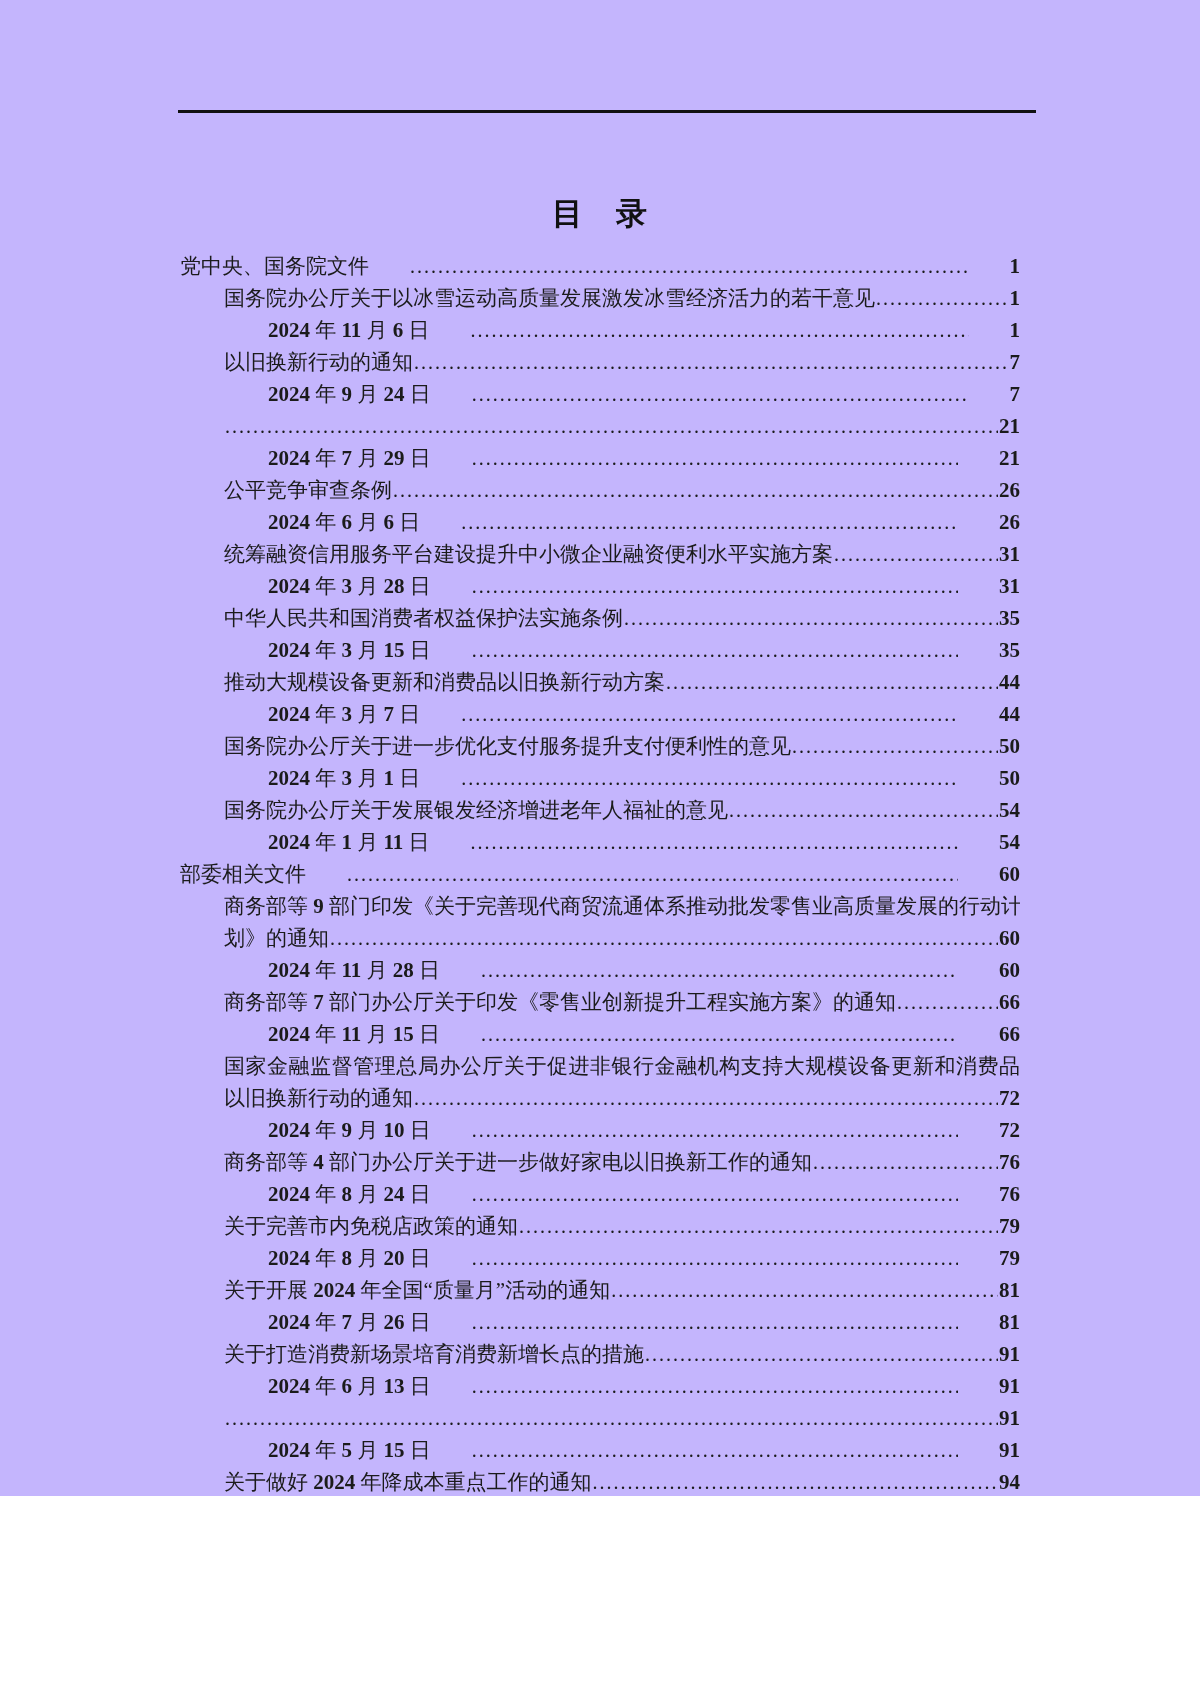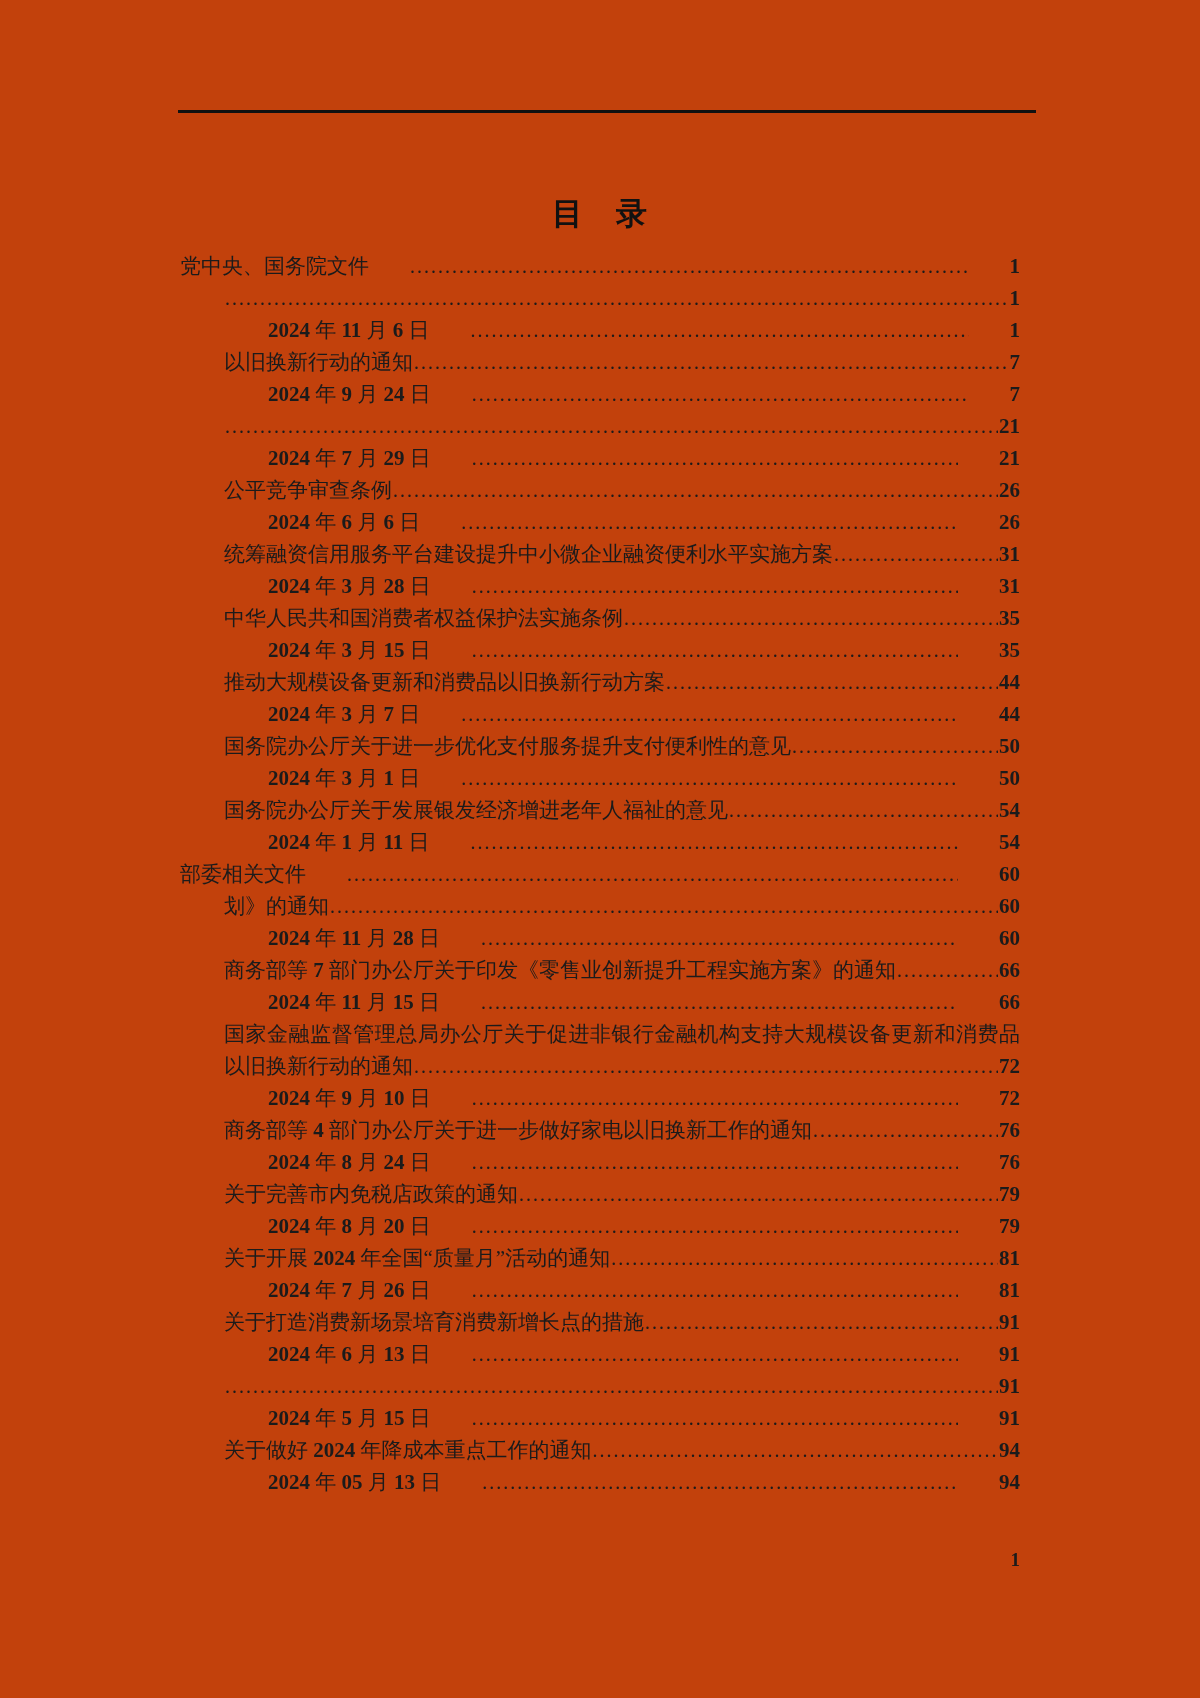--- a/index.html
+++ b/index.html
@@ -1,20 +1,20 @@
 <!DOCTYPE html>
 <html><head>
 <meta charset="utf-8">
 <style>
   html, body { margin: 0; padding: 0; background: #ffffff; }
   .page {
     position: relative;
     width: 1200px;
-    height: 1698px;
-    background: #c2410c;
+    height: 1496px;
+    background: #c4b5fd;
     color: #1b1b1b;
     font-family: "Liberation Serif", "DejaVu Serif", serif;
     overflow: hidden;
   }
   .header-rule {
     position: absolute;
     top: 110px;
     left: 178px;
     width: 858px;
     height: 3px;
@@ -90,20 +90,21 @@
 <div class="page">
   <div class="header-rule"></div>
   <div class="toc-title">目　录</div>
   <div class="toc-list" id="toc-list">
       <div class="toc-line lv0">
         <span class="t">党中央、国务院文件</span>
         <span class="dots"></span>
         <span class="pg">1</span>
       </div>
       <div class="toc-line lv1">
+        <span class="t">国务院办公厅关于以冰雪运动高质量发展激发冰雪经济活力的若干意见</span>
         <span class="dots"></span>
         <span class="pg">1</span>
       </div>
       <div class="toc-line lv2">
         <span class="t"><span class="num">2024</span> 年 <span class="num">11</span> 月 <span class="num">6</span> 日</span>
         <span class="dots"></span>
         <span class="pg">1</span>
       </div>
       <div class="toc-line lv1">
         <span class="t">以旧换新行动的通知</span>
@@ -181,20 +182,23 @@
       </div>
       <div class="toc-line lv2">
         <span class="t"><span class="num">2024</span> 年 <span class="num">1</span> 月 <span class="num">11</span> 日</span>
         <span class="dots"></span>
         <span class="pg">54</span>
       </div>
       <div class="toc-line lv0">
         <span class="t">部委相关文件</span>
         <span class="dots"></span>
         <span class="pg">60</span>
+      </div>
+      <div class="toc-line lv1 textonly">
+        <span class="t">商务部等 <span class="num">9</span> 部门印发《关于完善现代商贸流通体系推动批发零售业高质量发展的行动计</span>
       </div>
       <div class="toc-line lv1">
         <span class="t">划》的通知</span>
         <span class="dots"></span>
         <span class="pg">60</span>
       </div>
       <div class="toc-line lv2">
         <span class="t"><span class="num">2024</span> 年 <span class="num">11</span> 月 <span class="num">28</span> 日</span>
         <span class="dots"></span>
         <span class="pg">60</span>

